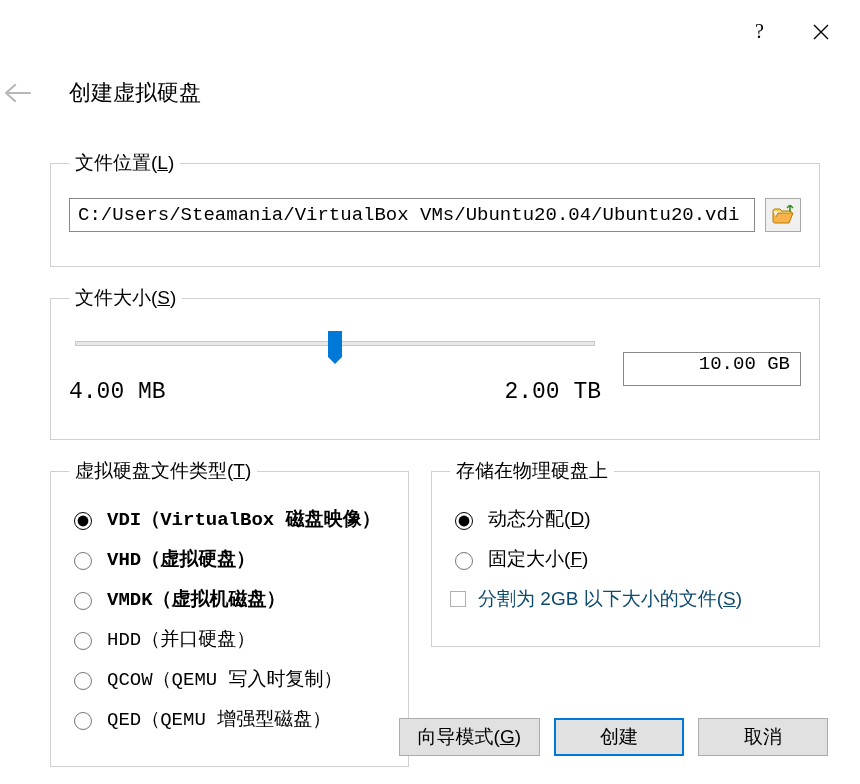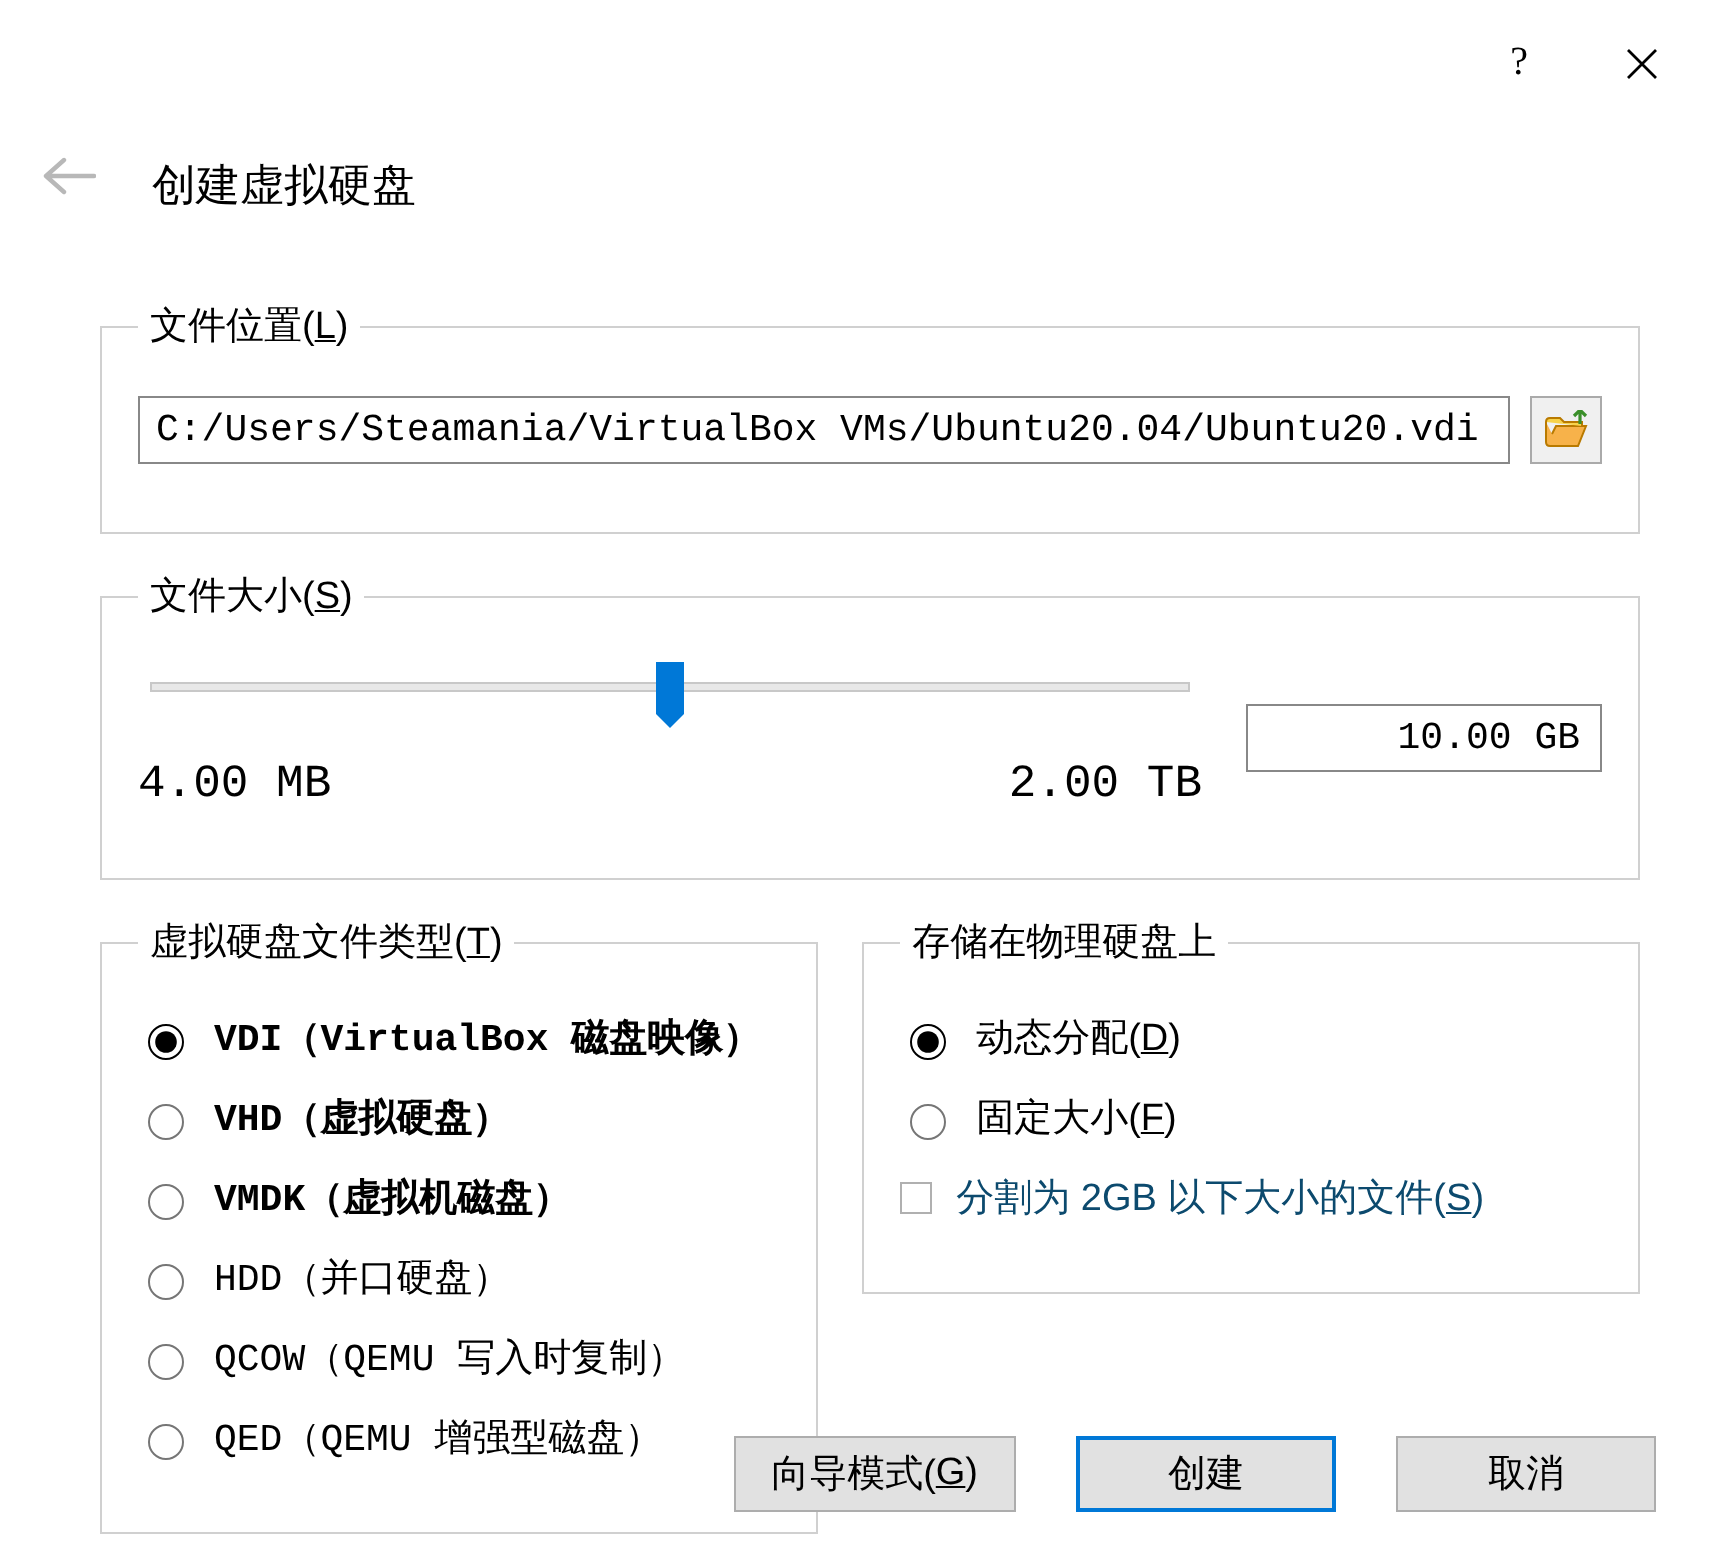--- a/index.html
+++ b/index.html
@@ -27,23 +27,24 @@
     font-family: serif;
   }
   .titlebar .close-x {
     font-size: 20px;
     cursor: pointer;
   }
   .titlebar .close-x svg { display:block; }
   .header-row {
     position: absolute;
     top: 78px;
-    left: 20px;
-    display: flex;
-    gap: 28px;
+    left: 3px;
+    display: flex;
+    align-items: center;
+    gap: 38px;
   }
   .back-arrow {
     color: #b0b0b0;
     font-size: 26px;
     cursor: pointer;
   }
   .back-arrow svg { display:block; }
   .dialog-title {
     font-size: 22px;
   }
@@ -142,21 +143,20 @@
     justify-content: space-between;
     font-family: "Consolas","Courier New",monospace;
     font-size: 23px;
     margin-top: 20px;
   }
   .size-value {
     width: 178px;
     height: 34px;
     border: 1px solid #888;
     display:flex;
-    align-items:center;
     justify-content:flex-end;
     padding: 0 10px;
     font-family: "Consolas","Courier New",monospace;
     font-size: 19px;
   }
 
   
   .cols {
     display: flex;
     gap: 22px;
@@ -207,21 +207,20 @@
     min-width: 130px;
     height: 38px;
     border: 1px solid #adadad;
     background: #e1e1e1;
     display:flex;
     align-items:center;
     justify-content:center;
     font-size: 19px;
     cursor:pointer;
     padding: 0 18px;
-    margin-left: 16px;
   }
   .btn.primary {
     border: 2px solid #0078d7;
   }
 </style>
 </head>
 <body>
 
 <div class="titlebar">
   <span class="help">?</span>

